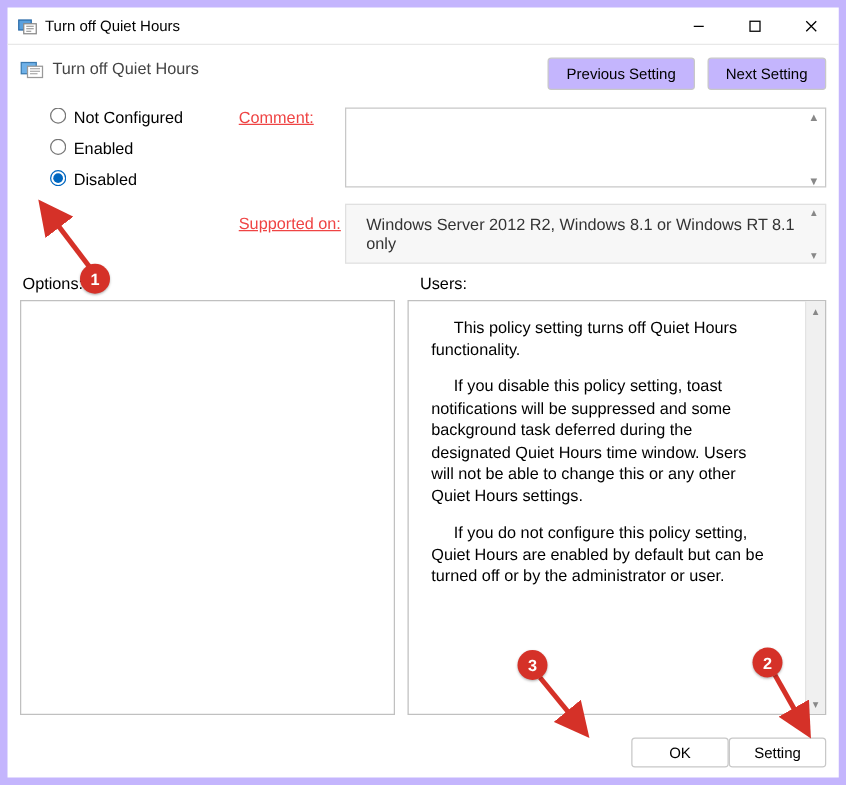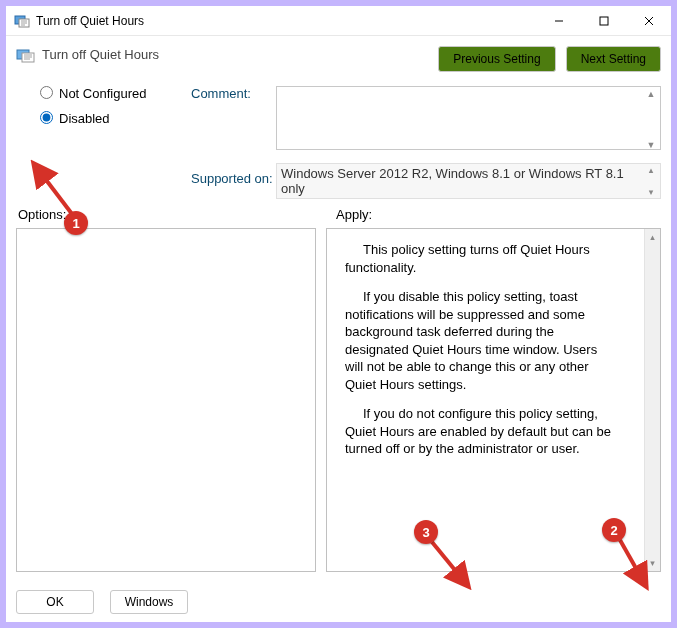--- a/index.html
+++ b/index.html
@@ -25,39 +25,39 @@
     .win-btn { width: 45px; display: flex; align-items: center; justify-content: center; }
     .win-btn svg { width: 10px; height: 10px; }
 
     .content { flex: 1; padding: 10px 10px 10px 10px; display: flex; flex-direction: column; }
 
     .row-header { display: flex; align-items: flex-start; margin-bottom: 8px; }
     .row-header .icon { width: 20px; height: 18px; margin-right: 6px; display: inline-flex; }
     .row-header .sub { font-size: 13px; color: #444; line-height: 18px; }
     .nav-buttons { margin-left: auto; display: flex; gap: 10px; }
     .nav-buttons button {
-      font: inherit; font-size: 12px; padding: 5px 14px; background: #4d7c0f;
+      font: inherit; font-size: 12px; padding: 5px 14px; background: #c4b5fd;
       border: 1px solid #c8c8c8; border-radius: 3px;
     }
 
     .config-row { display: flex; margin-top: 6px; }
     .radio-col { width: 175px; padding-left: 24px; }
     .radio-item { display: flex; align-items: flex-start; margin-bottom: 10px; font-size: 13px; }
     .radio-item input { margin: 0 6px 0 0; accent-color: #0067c0; }
-    .label-col { width: 85px; font-size: 13px; color: #0c4a6e; }
+    .label-col { width: 85px; font-size: 13px; color: #ef4444; text-decoration: underline; }
     .field-col { flex: 1; }
 
     .comment-box {
       width: 100%; height: 64px; border: 1px solid #c8c8c8;
       background: #fff; position: relative; resize: none; font: inherit;
       padding: 4px;
     }
     .supported-box {
-      width: 100%; height: 36px; border: 1px solid #e0e0e0;
-      background: #f7f7f7; padding: 5px 18px 5px 4px; font-size: 13px;
+      width: 100%; height: 48px; border: 1px solid #e0e0e0;
+      background: #f7f7f7; padding: 5px 18px 5px 16px; font-size: 13px;
       color: #333; position: relative; display: flex; align-items: center;
     }
     .spin-arrows { position: absolute; right: 3px; top: 2px; bottom: 2px; width: 12px; display:flex; flex-direction:column; justify-content:space-between;}
     .spin-arrows span { font-size: 9px; line-height: 8px; color: #888; text-align:center;}
 
     .labels-row { display: flex; margin-top: 8px; }
     .labels-row .left { width: 310px; font-size: 13px; padding-left: 2px;}
     .labels-row .right { font-size: 13px; padding-left: 10px;}
 
     .panels { display: flex; gap: 10px; margin-top: 6px; flex: 1; min-height: 0;}
@@ -70,21 +70,21 @@
     .help-body p { margin: 0 0 12px 0; text-indent: 18px;}
     .help-body p:first-child { text-indent: 18px; }
     .scrollbar {
       position: absolute; right: 0; top: 0; bottom: 0; width: 16px;
       background: #f0f0f0; border-left: 1px solid #e3e3e3;
     }
     .scrollbar .arrow { height:16px; display:flex; align-items:center; justify-content:center; font-size:9px; color:#888;}
     .scrollbar .arrow.top{position:absolute;top:0;left:0;right:0;}
     .scrollbar .arrow.bot{position:absolute;bottom:0;left:0;right:0;}
 
-    .footer { display: flex; gap: 16px; padding: 8px 10px; }
+    .footer { display: flex; justify-content: flex-end; gap: 0; padding: 8px 10px; margin-left: 28px; }
     .footer button {
       font: inherit; font-size: 12px; width: 78px; padding: 4px 0;
       background: #fff; border: 1px solid #c8c8c8; border-radius: 3px;
     }
 
     
     .annot-dot {
       position: absolute; width: 24px; height: 24px; border-radius: 50%;
       background: #d53128; color: #fff; font-size: 13px; font-weight: bold;
       display: flex; align-items: center; justify-content: center;
@@ -142,20 +142,24 @@
       </div>
     </div>
 
     <div class="config-row">
       <div class="radio-col">
         <label class="radio-item">
           <input type="radio" name="state" style="">
           <span>Not Configured</span>
         </label>
         <label class="radio-item">
+          <input type="radio" name="state" style="">
+          <span>Enabled</span>
+        </label>
+        <label class="radio-item">
           <input type="radio" name="state" checked="" style="">
           <span>Disabled</span>
         </label>
       </div>
 
       <div style="flex:1;">
         <div style="display:flex; margin-bottom:10px;">
           <div class="label-col">Comment:</div>
           <div class="field-col" style="position:relative;">
             <textarea class="comment-box" style=""></textarea>
@@ -177,21 +181,21 @@
                 <span>▾</span>
               </div>
             </div>
           </div>
         </div>
       </div>
     </div>
 
     <div class="labels-row">
       <div class="left">Options:</div>
-      <div class="right">Apply:</div>
+      <div class="right">Users:</div>
     </div>
 
     <div class="panels">
       <div class="panel left"></div>
       <div class="panel">
         <div class="help-body" style="padding-right:42px;">
           <p>This policy setting turns off Quiet Hours functionality.</p>
           <p>If you disable this policy setting, toast notifications will be suppressed and some background task deferred during the designated Quiet Hours time window.  Users will not be able to change this or any other Quiet Hours settings.</p>
           <p>If you do not configure this policy setting, Quiet Hours are enabled by default but can be turned off or by the administrator or user.</p>
         </div>
@@ -199,21 +203,21 @@
           <div class="arrow top">▴</div>
           <div class="arrow bot">▾</div>
         </div>
       </div>
     </div>
 
   </div>
 
   <div class="footer">
     <button>OK</button>
-    <button>Windows</button>
+    <button>Setting</button>
   </div>
 </div>
 
 <svg class="annot-arrow" style="left:24px; top:156px; width:60px; height:64px;" viewBox="0 0 60 64">
   <defs>
       <marker id="ah1" viewBox="0 0 10 10" refX="8" refY="5" markerWidth="7" markerHeight="7" orient="auto">
         <path d="M0 0L10 5L0 10z" fill="#d53128"></path>
       </marker>
     </defs>
   <path d="M48 58 L10 8" stroke="#d53128" stroke-width="4" fill="none" marker-end="url(#ah1)"></path>

